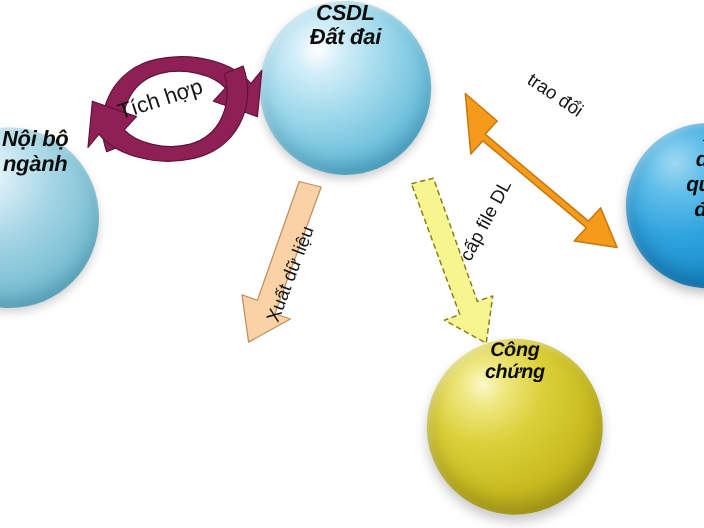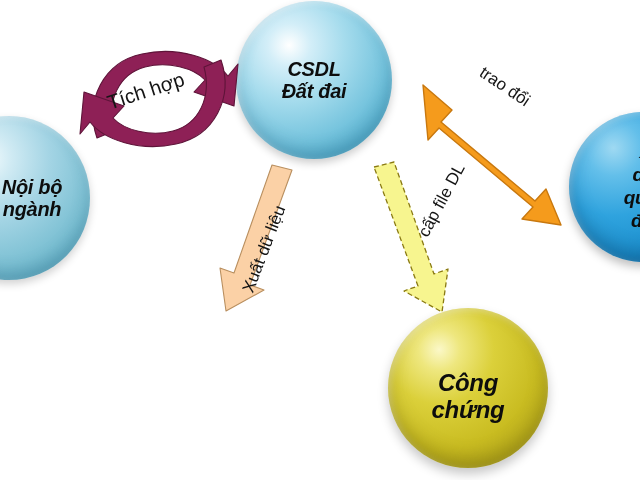--- a/index.html
+++ b/index.html
@@ -14,21 +14,21 @@
     background: #ffffff;
     overflow: hidden;
     font-family: "Liberation Sans", "DejaVu Sans", sans-serif;
   }
 
   
   .sphere {
     position: absolute;
     border-radius: 50%;
     display: flex;
-    align-items: center;
+    align-items: flex-start;
     justify-content: center;
     text-align: center;
     box-sizing: border-box;
   }
   .sphere .label {
     position: relative;
     z-index: 3;
     font-weight: bold;
     font-style: italic;
     color: #0d0d0d;
@@ -91,21 +91,21 @@
 
   
   #sphere-congchung {
     left: 388px; top: 308px; width: 160px; height: 160px;
     background:
       radial-gradient(circle at 32% 26%, #fbf8c8 0%, #eee77e 13%, #dbd03a 34%, #c9bc21 62%, #b2a51a 86%, #9c9014 100%);
     box-shadow: inset 0 -9px 18px rgba(90,80,6,0.36),
                 inset 2px 2px 7px rgba(255,255,255,0.45),
                 0 6px 11px rgba(0,0,0,0.22);
   }
-  #sphere-congchung .label { font-size: 24px; margin-top: 18px; }
+  #sphere-congchung .label { font-size: 18px; }
 
   
   #arrows {
     position: absolute;
     left: 0; top: 0;
     width: 640px; height: 480px;
     z-index: 4;
     pointer-events: none;
   }
 

